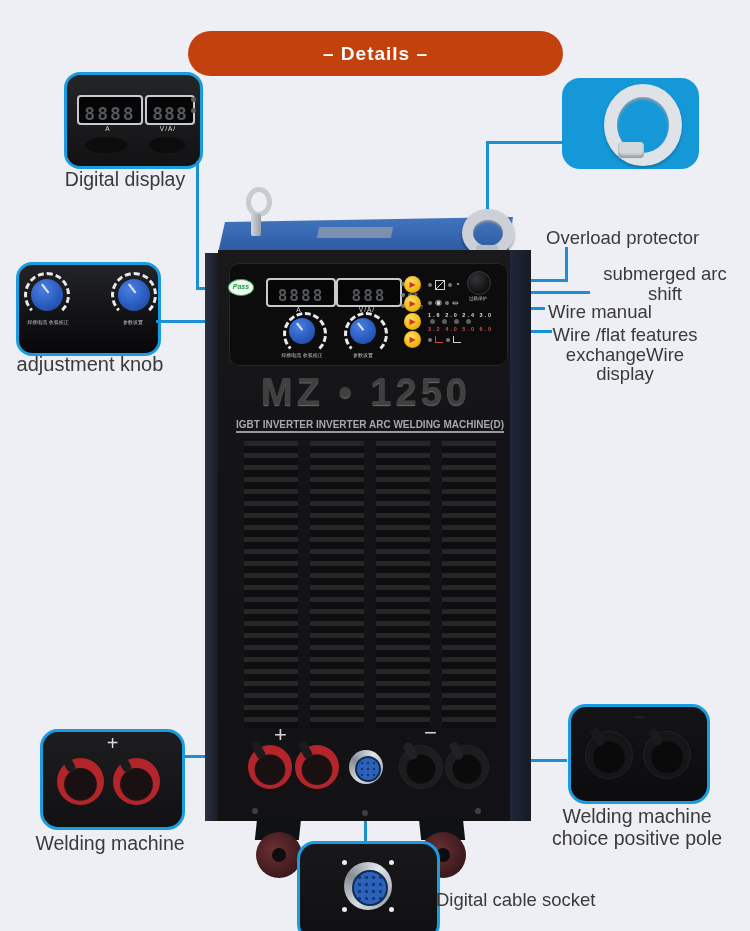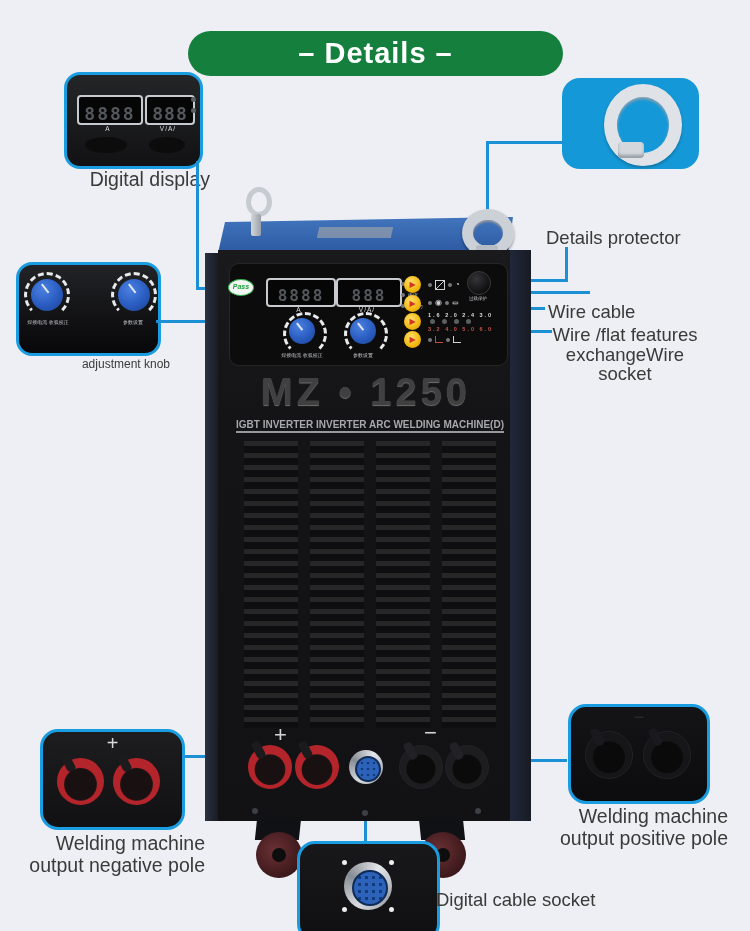--- a/index.html
+++ b/index.html
@@ -1,24 +1,24 @@
 <!DOCTYPE html>
 <html><head>
 <meta charset="utf-8">
 <style>
   html,body{margin:0;padding:0;background:#edeff4;}
   .page{position:relative;width:750px;height:931px;background:#edeff4;overflow:hidden;
         font-family:"Liberation Sans",sans-serif;color:#3a3a3a;}
   .abs{position:absolute;}
   
-  .banner{left:188px;top:31px;width:375px;height:45px;border-radius:23px;background:#15803d;
-          color:#fff;font-size:29px;font-weight:bold;text-align:center;line-height:45px;letter-spacing:1px;}
+  .banner{left:188px;top:31px;width:375px;height:45px;border-radius:23px;background:#c2410c;
+          color:#fff;font-size:19px;font-weight:bold;text-align:center;line-height:45px;letter-spacing:1px;}
   
   .cobox{border:3px solid #1a9ce0;border-radius:16px;background:linear-gradient(180deg,#242527,#121214);}
-  .lbl{font-size:19px;color:#3a3a3a;text-align:right;line-height:22px;}
+  .lbl{font-size:19px;color:#3a3a3a;text-align:center;line-height:22px;}
   .lbl-b{font-size:20px;font-weight:bold;color:#1b1b1b;text-align:center;}
   .line{background:#1c90d4;}
   
   .segframe{border:2px solid #c7cbd0;border-radius:4px;background:#060607;display:flex;align-items:center;justify-content:center;}
   .seg{font-family:"DejaVu Sans Mono",monospace;font-weight:bold;color:#54585c;letter-spacing:2px;margin-top:6px;}
   .tinyu{font-size:6.5px;color:#d8dadd;text-align:center;letter-spacing:1px;}
   
   .dialarc{border:3px dashed #e8eaec;border-radius:50%;border-bottom-color:transparent;}
   .knob{border-radius:50%;background:radial-gradient(circle at 38% 32%,#4a80e0,#2a5cc0 55%,#1b418f 100%);}
   .pointer{position:absolute;width:2px;height:9px;background:#dfe6f2;left:50%;top:3px;transform-origin:50% 10px;transform:rotate(-38deg);}
@@ -78,29 +78,30 @@
     <div class="abs knob" style="left:12px;top:14px;width:32px;height:32px;">
         <div class="pointer" style="height:11px;"></div>
       </div>
     <div class="abs dialarc" style="left:92px;top:7px;width:40px;height:40px;"></div>
     <div class="abs knob" style="left:99px;top:14px;width:32px;height:32px;">
         <div class="pointer" style="height:11px;"></div>
       </div>
     <div class="abs smudge" style="left:0px;top:54px;width:58px;">焊接电流 收弧校正</div>
     <div class="abs smudge" style="left:90px;top:54px;width:48px;">参数设置</div>
   </div>
-  <div class="abs lbl" style="left:10px;top:353px;width:160px;font-size:12px;">adjustment knob</div>
-
-  <div class="abs" style="left:546px;top:227px;font-size:18.5px;">Details protector</div>
+  <div class="abs lbl" style="left:10px;top:353px;width:160px;font-size:20px;">adjustment knob</div>
+
+  <div class="abs" style="left:546px;top:227px;font-size:18.5px;">Overload protector</div>
   <div class="abs" style="left:585px;top:264px;width:160px;text-align:center;font-size:18.5px;line-height:20px;">
-  </div>
-  <div class="abs" style="left:548px;top:301px;font-size:18.5px;">Wire cable</div>
+    <div>submerged arc shift</div>
+  </div>
+  <div class="abs" style="left:548px;top:301px;font-size:18.5px;">Wire manual</div>
   <div class="abs" style="left:540px;top:325px;width:170px;text-align:center;font-size:18.5px;line-height:19.5px;">
     <div>Wire /flat features</div>
-    <div>exchangeWire socket</div>
+    <div>exchangeWire display</div>
   </div>
 
   <div class="abs line" style="left:196px;top:161px;width:3px;height:129px;"></div>
   <div class="abs line" style="left:196px;top:287px;width:88px;height:3px;"></div>
   <div class="abs line" style="left:156px;top:320px;width:133px;height:3px;"></div>
   <div class="abs line" style="left:486px;top:141px;width:78px;height:3px;"></div>
   <div class="abs line" style="left:486px;top:141px;width:3px;height:98px;"></div>
   <div class="abs line" style="left:565px;top:247px;width:3px;height:35px;"></div>
   <div class="abs line" style="left:478px;top:279px;width:90px;height:3px;"></div>
   <div class="abs line" style="left:452px;top:291px;width:138px;height:3px;"></div>
@@ -246,35 +247,34 @@
     <div class="abs" style="left:0;top:0px;width:139px;text-align:center;font-size:20px;color:#d8d9da;">+</div>
     <div class="abs sock-red" style="left:14px;top:26px;width:47px;height:47px;">
         <div class="strap" style="left:7px;top:-4px;"></div>
       </div>
     <div class="abs sock-red" style="left:70px;top:26px;width:47px;height:47px;">
         <div class="strap" style="left:7px;top:-4px;"></div>
       </div>
   </div>
   <div class="abs lbl" style="left:15px;top:832px;width:190px;font-size:19.5px;">
     <div>Welding machine</div>
-    <div>output negative pole</div>
   </div>
 
   <div class="abs cobox" style="left:568px;top:704px;width:136px;height:94px;border-radius:18px;background:linear-gradient(180deg,#141416,#0c0c0e);overflow:hidden;">
     <div class="abs" style="left:0;top:0px;width:136px;text-align:center;font-size:18px;color:#2c2c30;">−</div>
     <div class="abs sock-blk" style="left:14px;top:24px;width:46px;height:46px;background:radial-gradient(circle at 50% 55%,#0a0a0b 0 45%,#161619 48% 100%);">
         <div class="strap" style="left:7px;top:-4px;background:#1a1a1e;"></div>
       </div>
     <div class="abs sock-blk" style="left:72px;top:24px;width:46px;height:46px;background:radial-gradient(circle at 50% 55%,#0a0a0b 0 45%,#161619 48% 100%);">
         <div class="strap" style="left:7px;top:-4px;background:#1a1a1e;"></div>
       </div>
   </div>
   <div class="abs lbl" style="left:546px;top:805px;width:182px;font-size:19.5px;">
     <div>Welding machine</div>
-    <div>output positive pole</div>
+    <div>choice positive pole</div>
   </div>
 
   <div class="abs cobox" style="left:297px;top:841px;width:137px;height:95px;border-radius:18px;background:linear-gradient(180deg,#18181a,#101012);">
     <div class="abs flange" style="left:44px;top:18px;width:48px;height:48px;">
       <div class="pinfield abs" style="left:8px;top:8px;width:32px;height:32px;"></div>
       <div class="abs screw" style="left:-2px;top:-2px;width:5px;height:5px;background:#eceef0;"></div>
       <div class="abs screw" style="left:45px;top:-2px;width:5px;height:5px;background:#eceef0;"></div>
       <div class="abs screw" style="left:-2px;top:45px;width:5px;height:5px;background:#eceef0;"></div>
       <div class="abs screw" style="left:45px;top:45px;width:5px;height:5px;background:#eceef0;"></div>
     </div>

